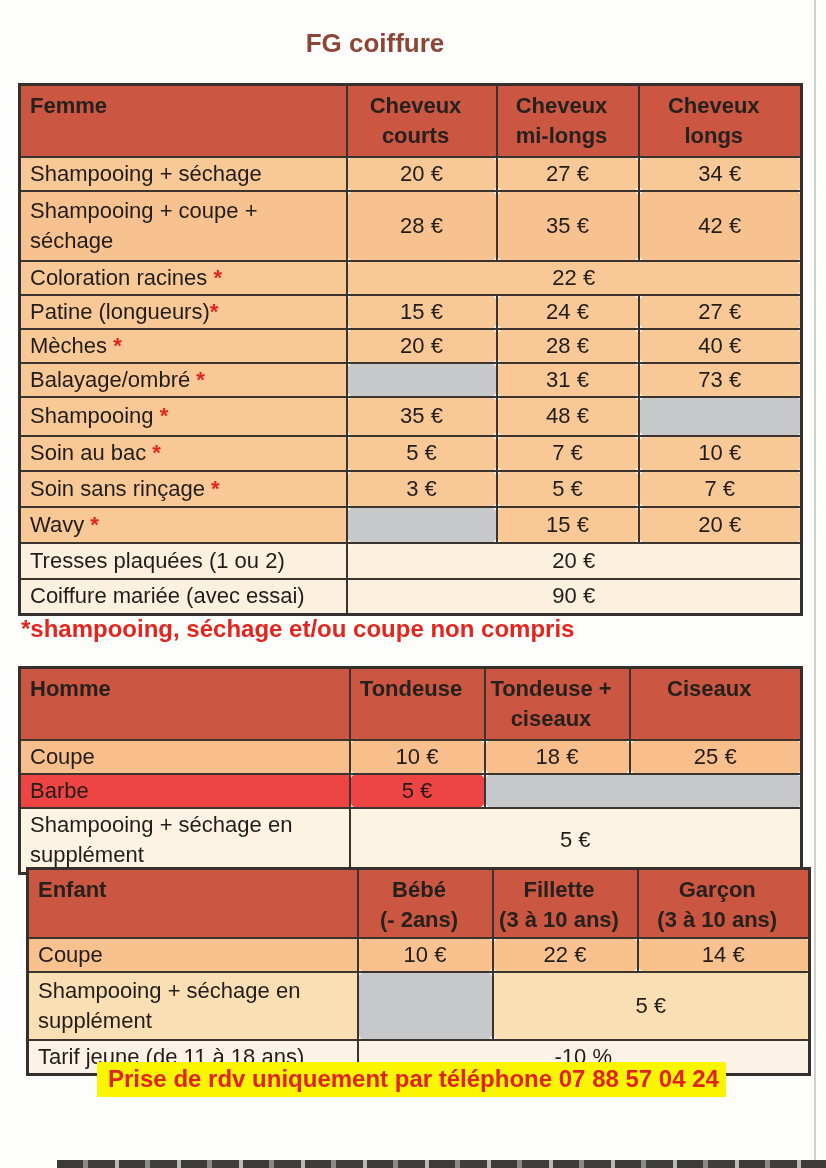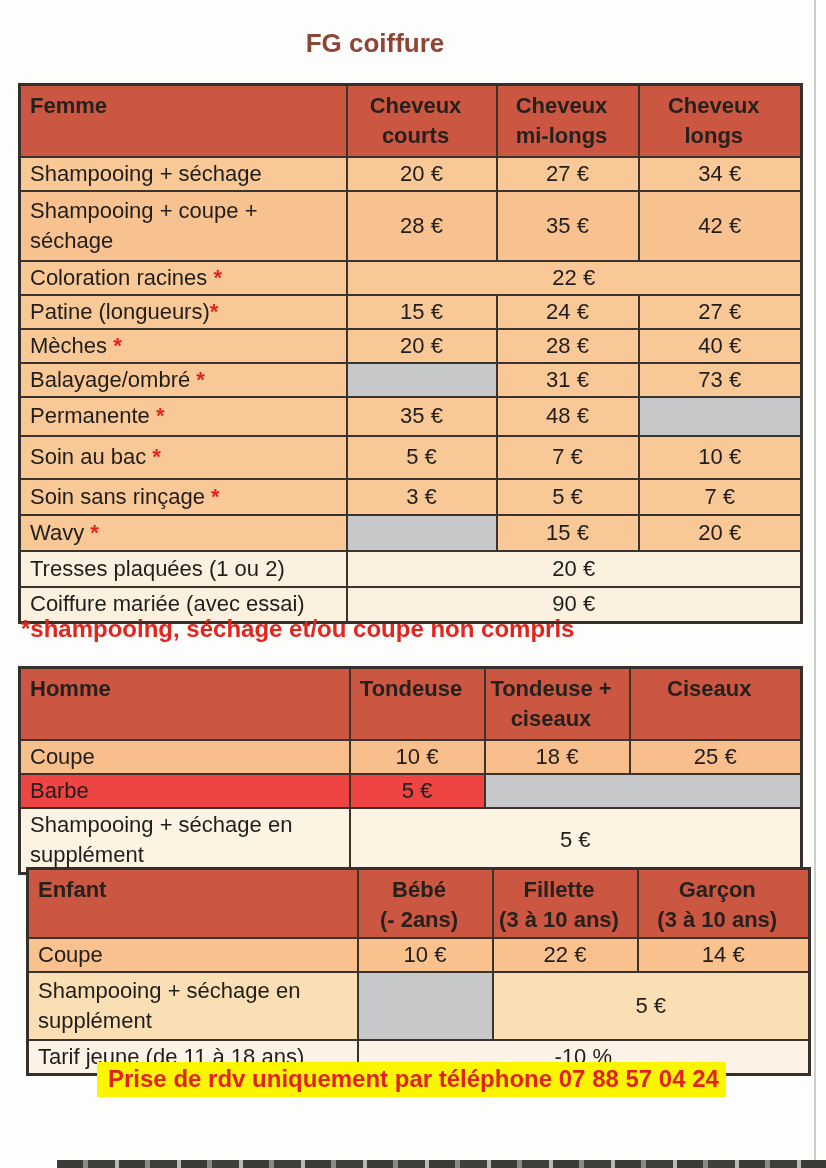--- a/index.html
+++ b/index.html
@@ -36,21 +36,21 @@
     padding:5px 16px 2px 4px;
     line-height:30px;
   }
   th.lbl{ text-align:left;padding-left:9px; }
   td{
     font-size:22px;
     padding:1px 6px;
     vertical-align:middle;
   }
   td.lbl{ text-align:left;padding-left:9px;line-height:30px; }
-  td.num{ text-align:center; }
+  td.num{ text-align:center;border-radius:8px; }
   .star{ color:#e2251d;font-weight:bold; }
   
   .r-peach  td{ background:#f9c897; }
   .r-peach2 td{ background:#f8c290; }
   .r-cream  td{ background:#fcf1df; }
   .r-coupe-h td{ background:#f8be8b; }
   .r-barbe  td{ background:#ef4444; }
   .r-suppl  td{ background:#fcf3e3; }
   .r-coupe-e td{ background:#f8c18d; }
   .r-suppl-e td{ background:#fbdfb4; }
@@ -137,26 +137,26 @@
       <td class="num">28 €</td>
       <td class="num">40 €</td>
     </tr>
     <tr class="r-peach" style="height:34px">
       <td class="lbl"><span>Balayage/ombré</span><span class="star"> *</span></td>
       <td class="num grey"></td>
       <td class="num">31 €</td>
       <td class="num">73 €</td>
     </tr>
     <tr class="r-peach" style="height:39px">
-      <td class="lbl"><span>Permanente</span><span class="star"> *</span></td>
+      <td class="lbl"><span>Shampooing</span><span class="star"> *</span></td>
       <td class="num">35 €</td>
       <td class="num">48 €</td>
       <td class="num grey"></td>
     </tr>
-    <tr class="r-peach" style="height:43px">
+    <tr class="r-peach" style="height:35px">
       <td class="lbl"><span>Soin au bac</span><span class="star"> *</span></td>
       <td class="num">5 €</td>
       <td class="num">7 €</td>
       <td class="num">10 €</td>
     </tr>
     <tr class="r-peach" style="height:36px">
       <td class="lbl"><span>Soin sans rinçage</span><span class="star"> *</span></td>
       <td class="num">3 €</td>
       <td class="num">5 €</td>
       <td class="num">7 €</td>

